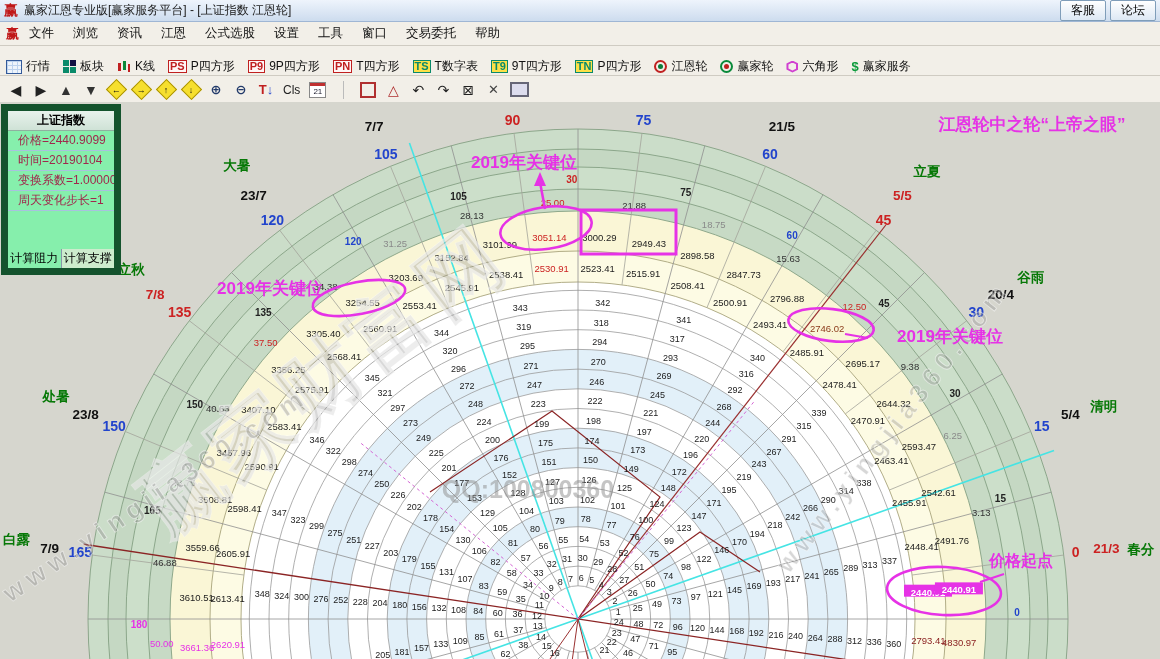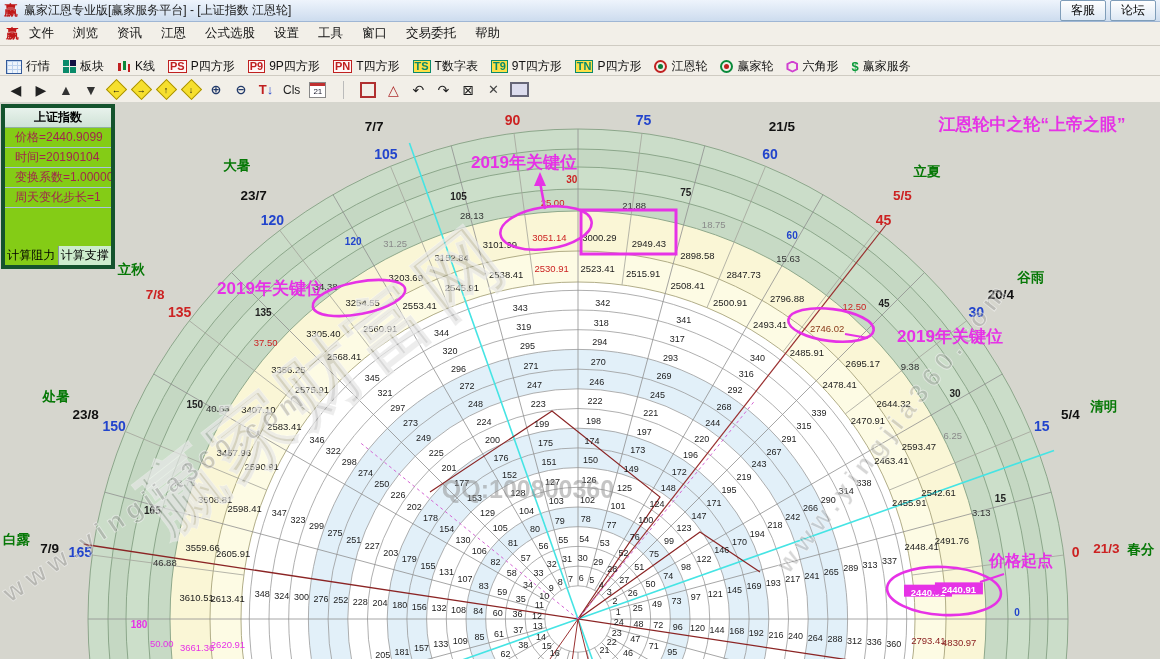--- a/index.html
+++ b/index.html
@@ -46,21 +46,21 @@
   .diam i{transform:rotate(-45deg);font-style:normal;font-size:9px;color:#111;font-weight:bold;}
   .cal-ic{width:15px;height:14px;border:1px solid #888;background:#fff;font-size:8px;line-height:11px;
     text-align:center;color:#223;}
   .cal-ic b{display:block;height:3px;background:#c03030;}
   .sep{width:1px;height:18px;background:#bbb;margin:0 6px;}
   .sq-ic{width:12px;height:12px;border:2px solid #b03030;}
   .mon-ic{width:15px;height:11px;border:2px solid #667;position:relative;background:#dde;}
   
   #chart{position:absolute;left:0;top:102px;width:1160px;height:557px;background:#d6d6ce;}
   #panel{position:absolute;left:1px;top:2px;width:106px;z-index:30;font-size:12px;
-    border:4px solid #14532d;background:#84cc16;}
+    border:7px solid #14532d;background:#86efac;}
   #panel .hdr{background:linear-gradient(#e8f2ec,#cfe2d6);color:#000;text-align:center;font-weight:bold;
     padding:1px 0;border-bottom:1px solid #8fb0a0;}
   #panel .row{color:#a0284c;padding:1px 10px;border-bottom:1px solid #a8c2de;white-space:nowrap;overflow:hidden;}
   #panel .btns{display:flex;margin-top:38px;}
   #panel .btns div{flex:1;text-align:center;color:#000;padding:1px 0;border-right:1px solid #8898a8;}
   #panel .btns div:last-child{background:#cdeccd;border-right:none;}
 </style>
 </head>
 <body>
 

